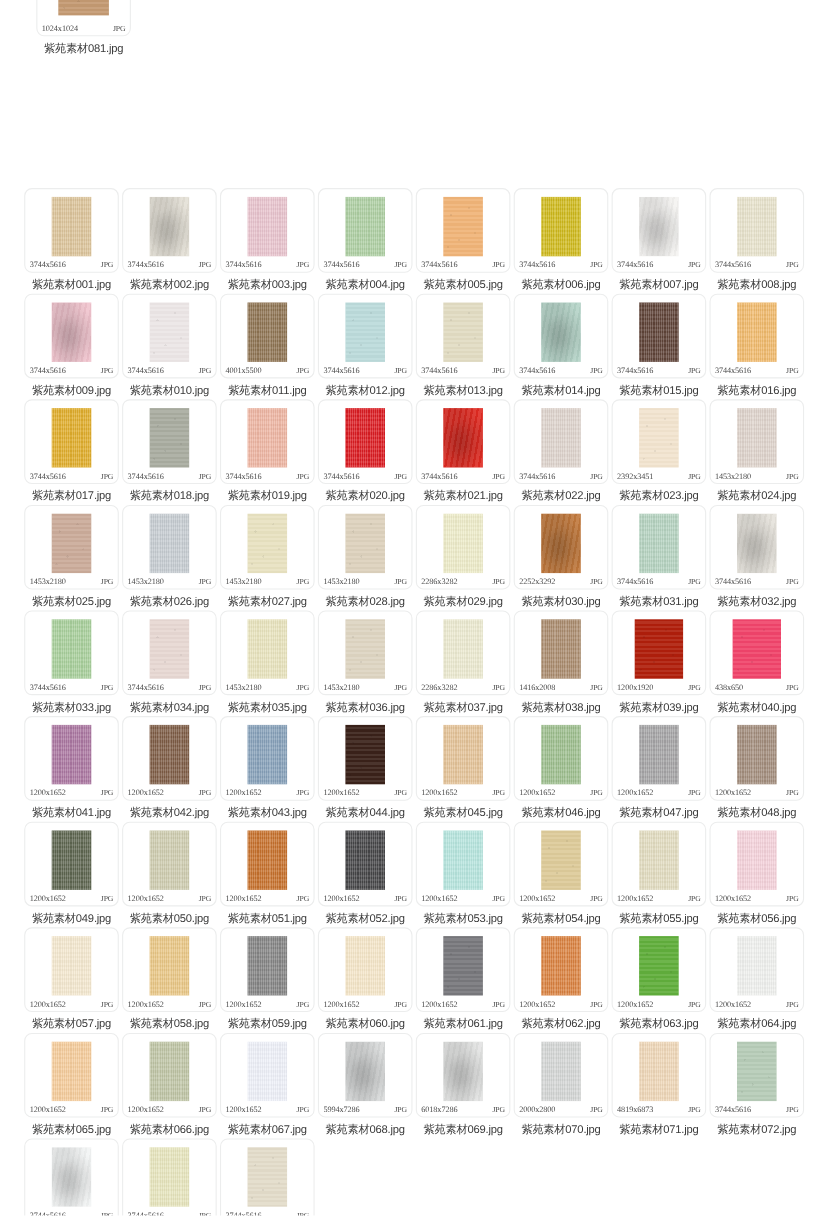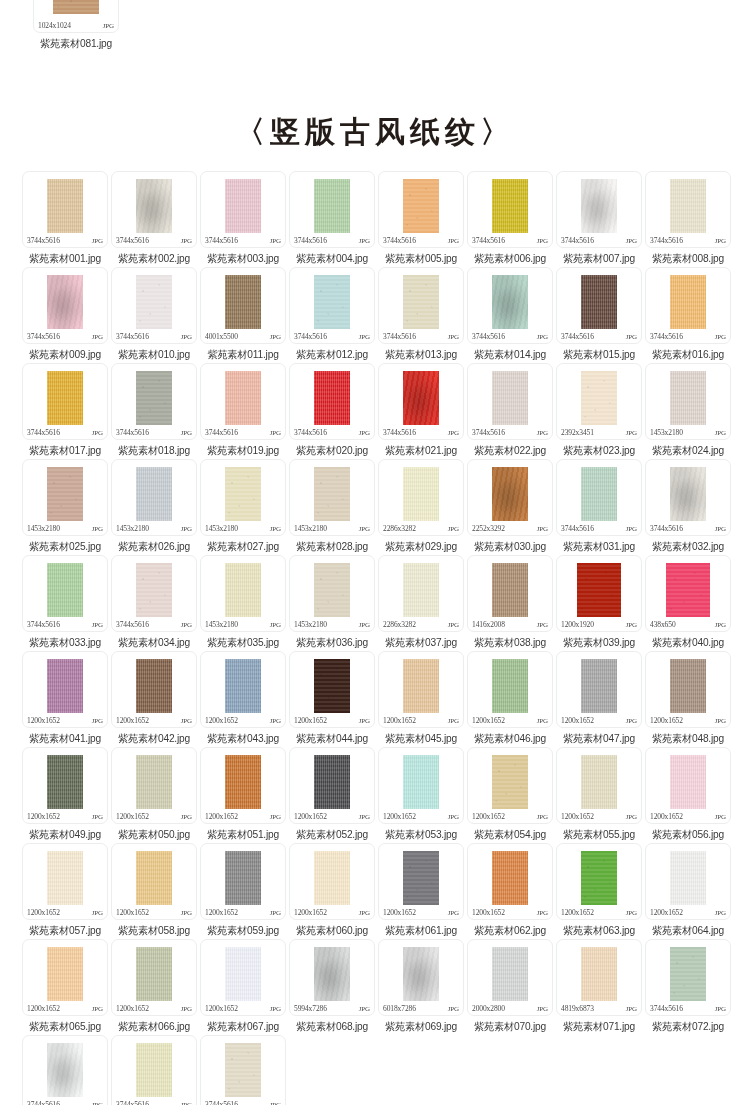--- a/index.html
+++ b/index.html
@@ -152,23 +152,20 @@
         </div>
         <div class="meta">
           <span class="dim">1024x1024</span>
           <span class="ext">JPG</span>
         </div>
       </div>
       <div class="fname">紫苑素材081.jpg</div>
     </div>
   </div>
 
-  <div class="title-wrap">
-    <span class="title">〈竖版古风纸纹〉</span>
-  </div>
 
   <div class="grid" id="grid">
       <div class="cell">
         <div class="card">
           <div class="thumbframe">
             <div class="thumb" style="background: rgb(220, 196, 154);"></div>
           </div>
           <div class="meta">
             <span class="dim">3744x5616</span>
             <span class="ext">JPG</span>

